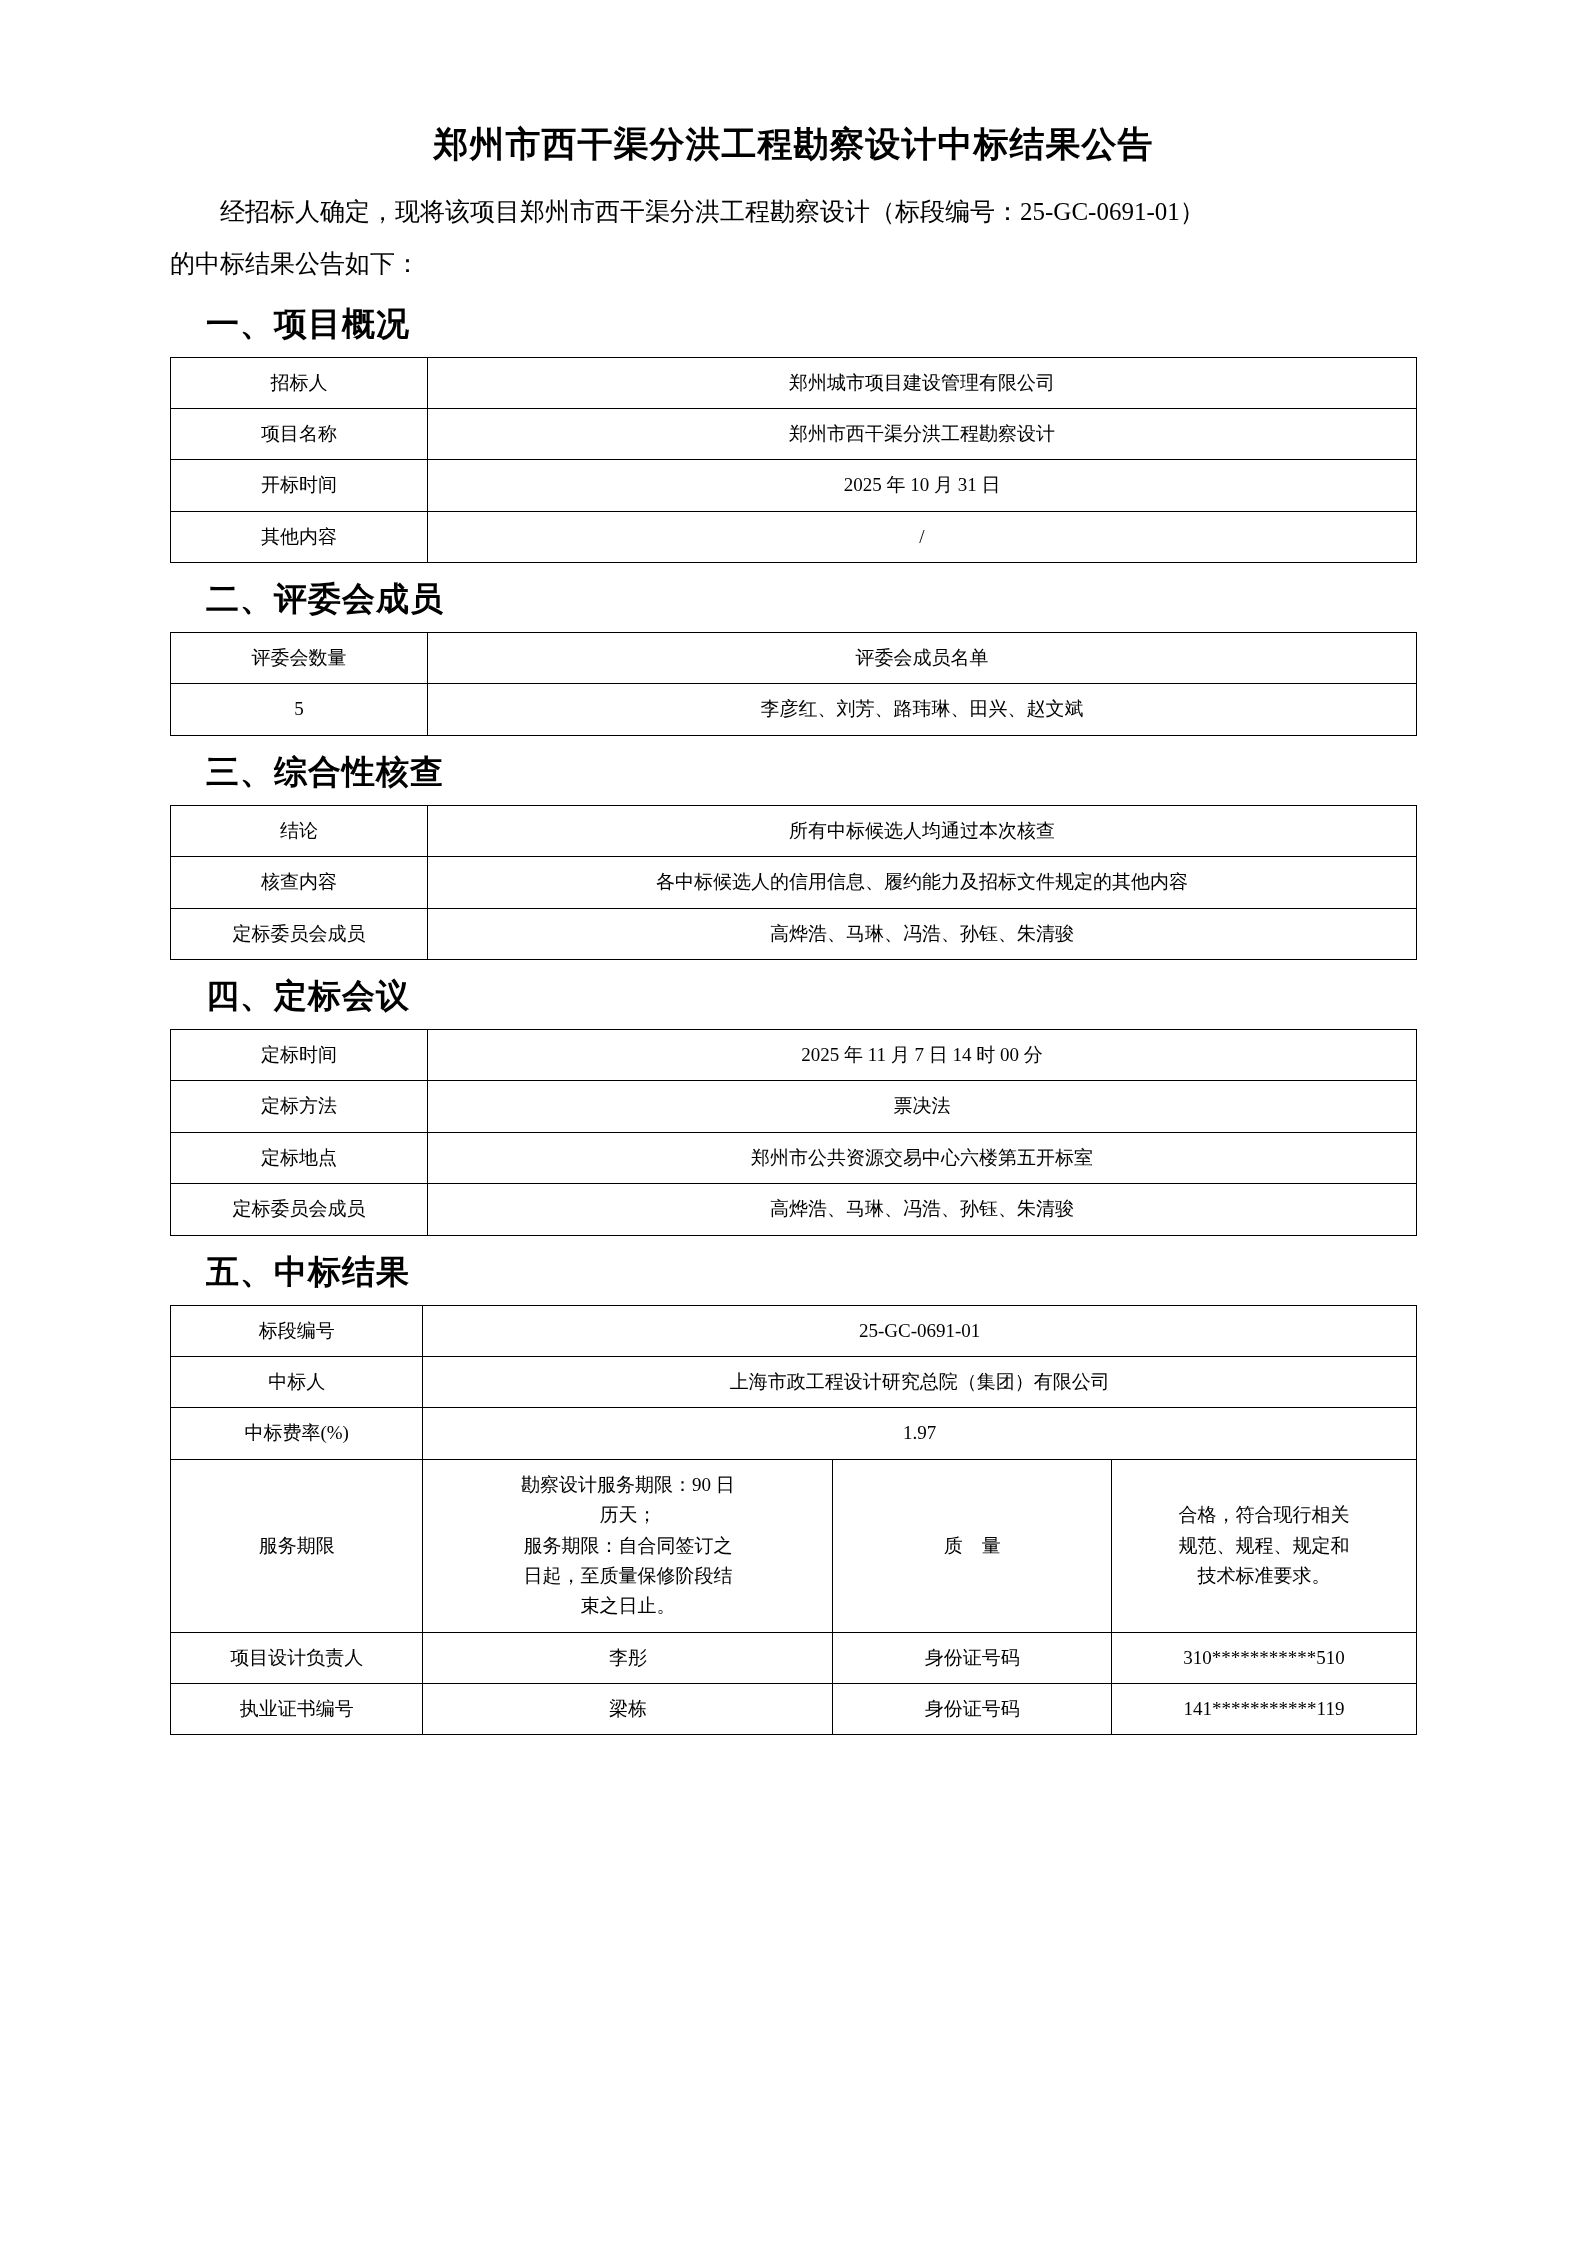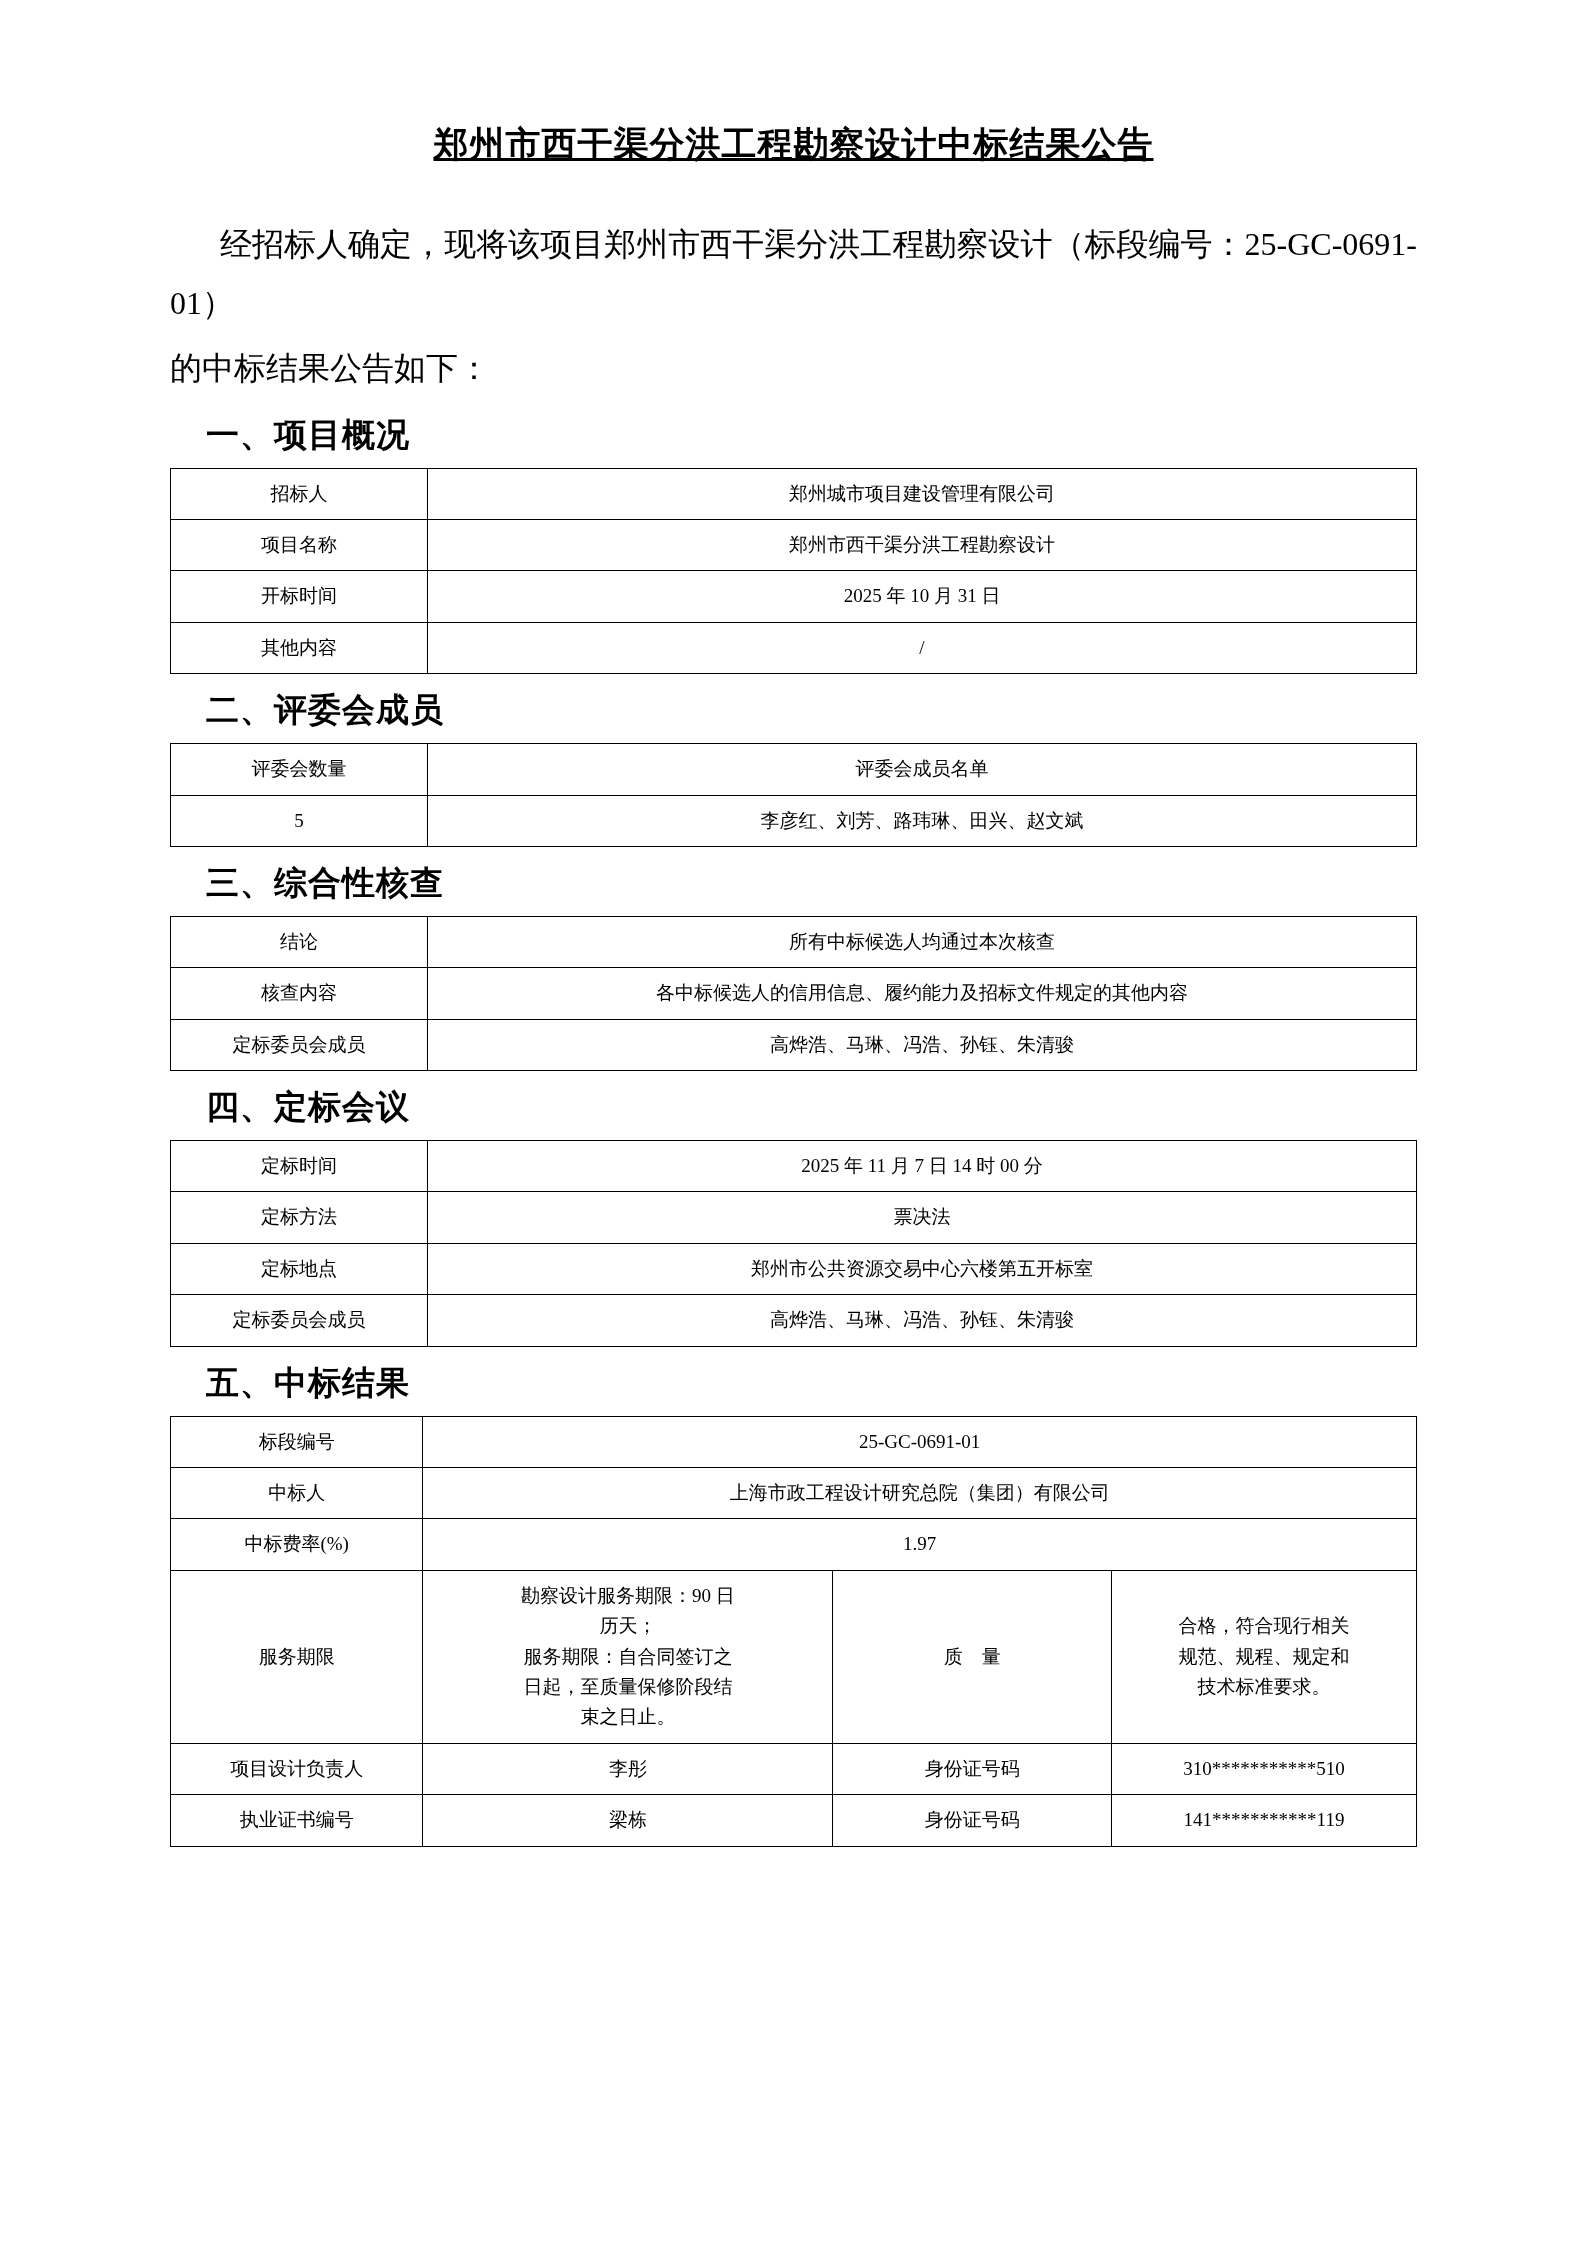--- a/index.html
+++ b/index.html
@@ -18,26 +18,25 @@
     box-sizing: border-box;
     width: 1587px;
     min-height: 2245px;
     padding: 120px 170px 60px 170px;
   }
   .doc-title {
     text-align: center;
     font-size: 35px;
     font-weight: bold;
     letter-spacing: 1px;
-    margin: 0 0 46px 0;
+    margin: 0 0 20px 0;
     line-height: 1.4;
-    text-decoration: underline;
   }
   .para {
-    font-size: 32px;
+    font-size: 25px;
     line-height: 1.85;
     text-align: justify;
     margin: 0 0 6px 0;
   }
   .para.indent {
     text-indent: 50px;
   }
   .section-title {
     font-size: 33px;
     font-weight: bold;

